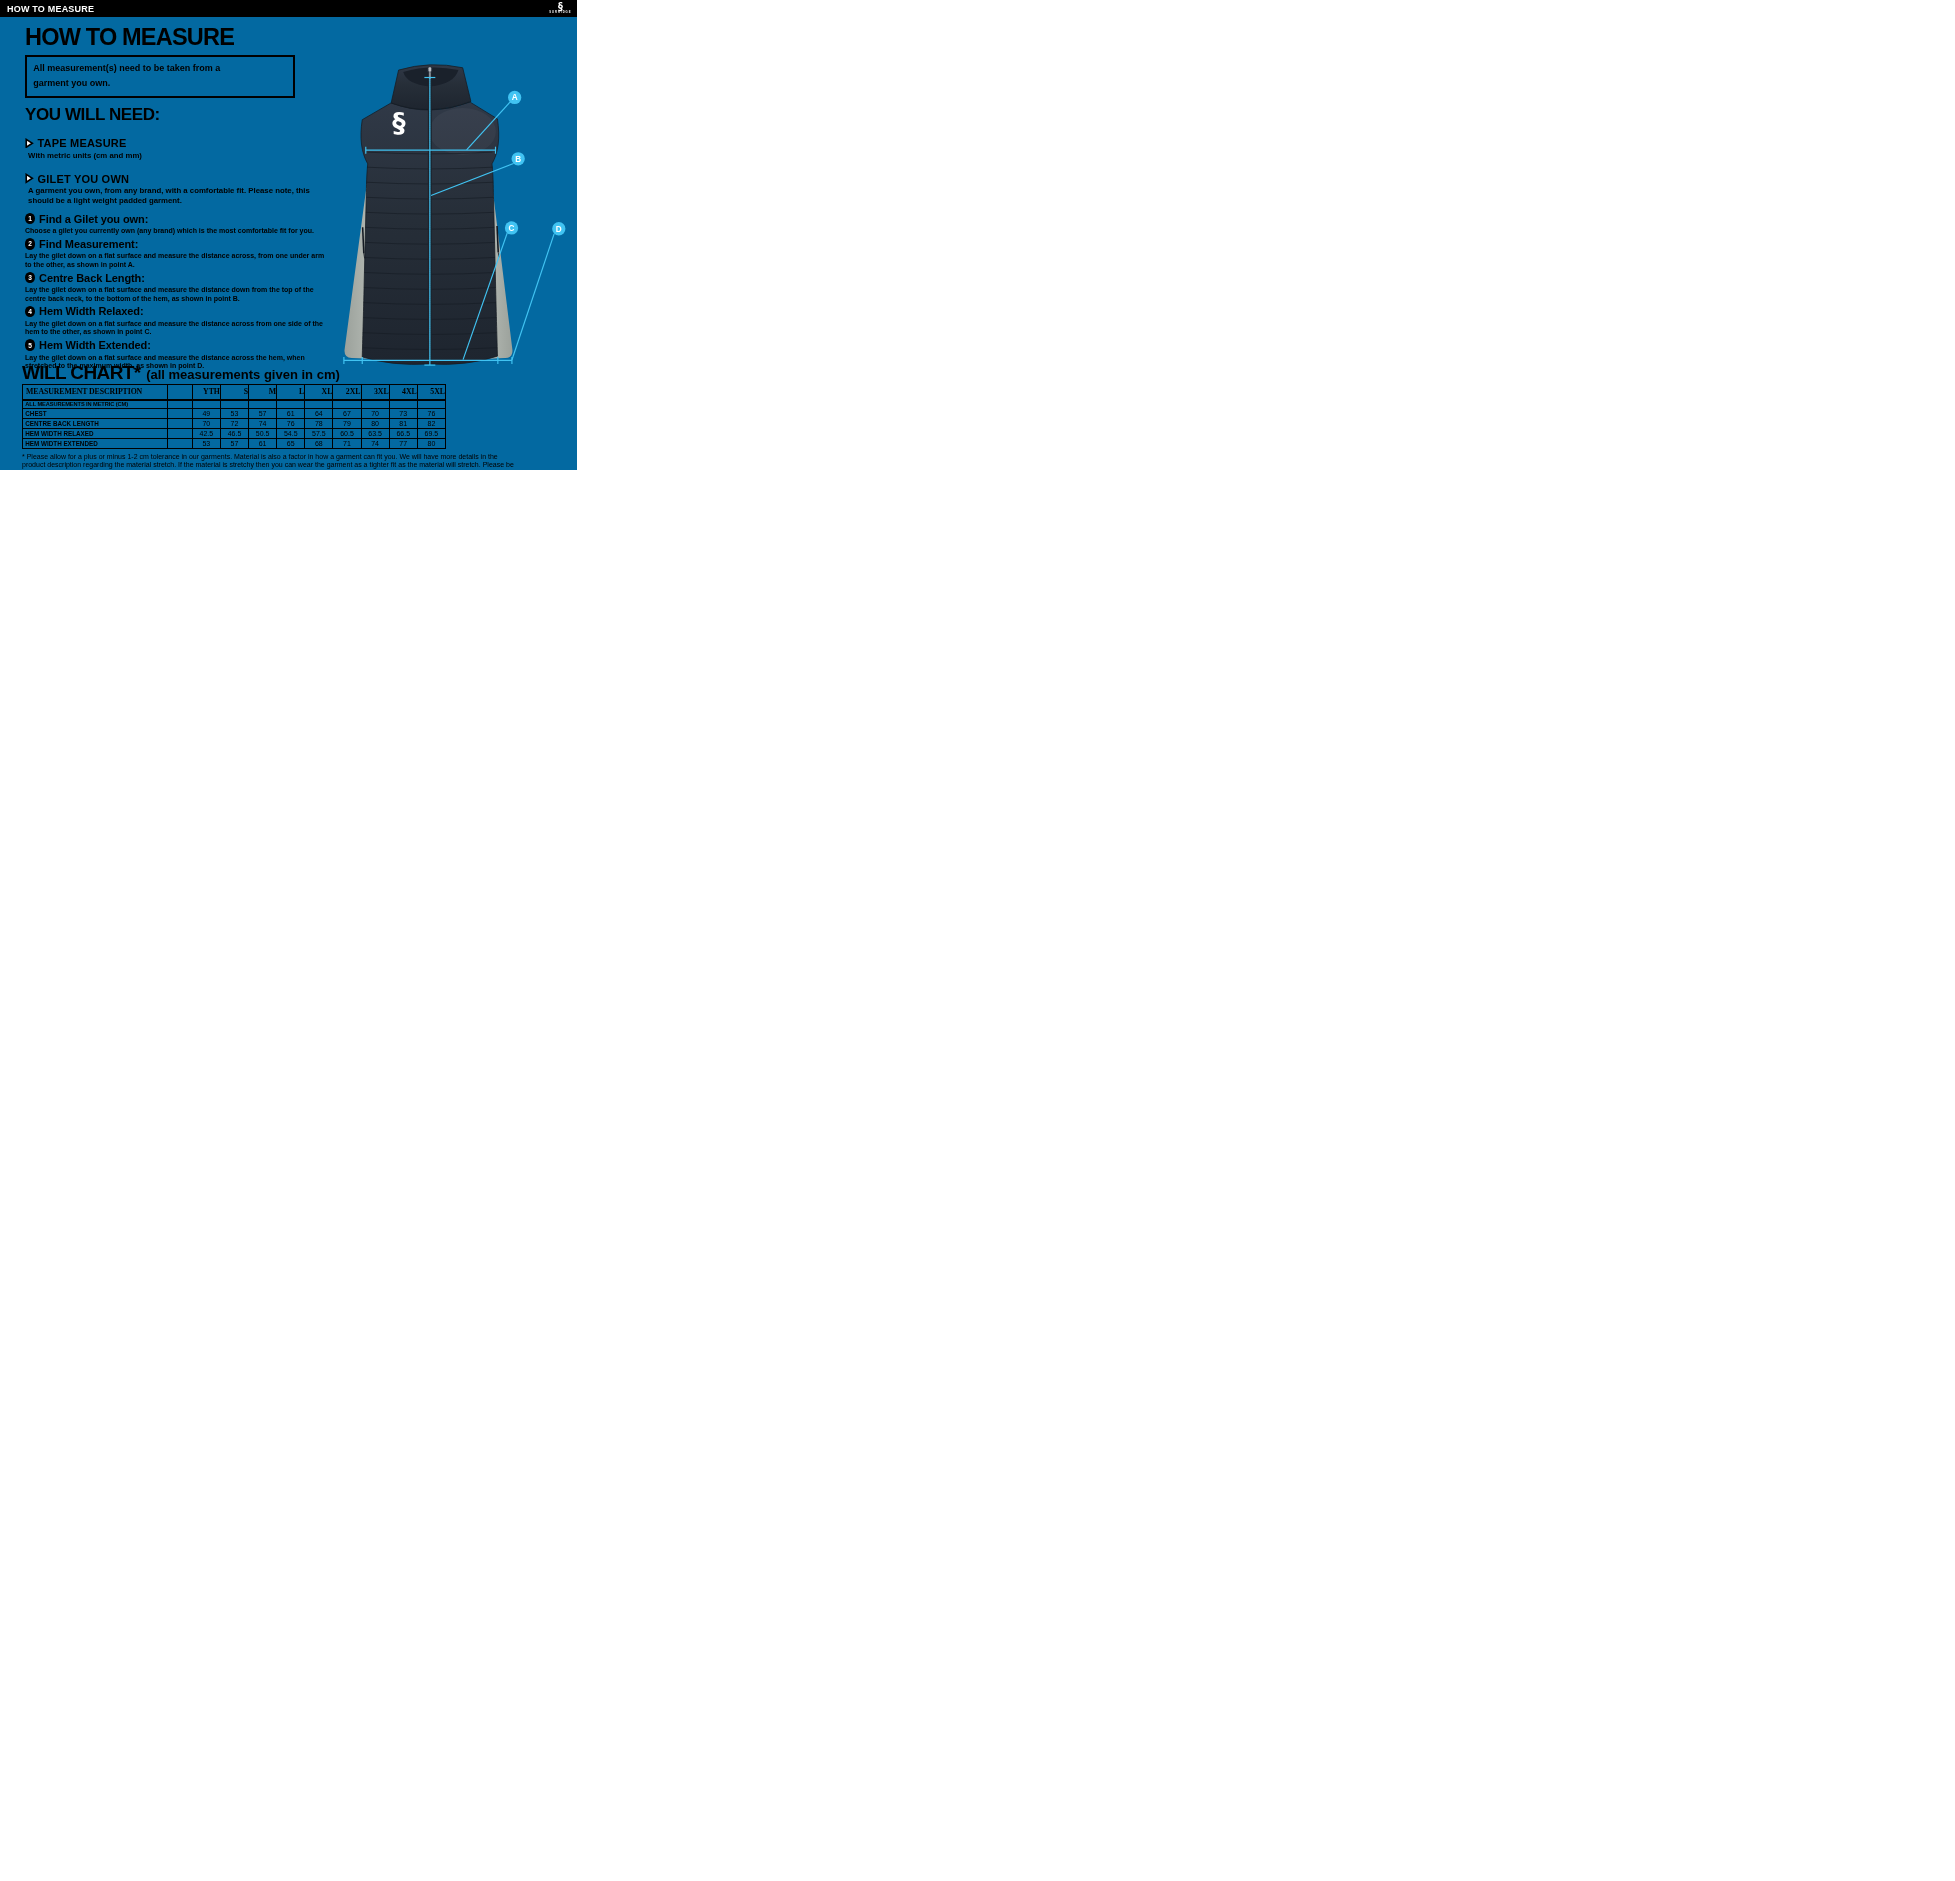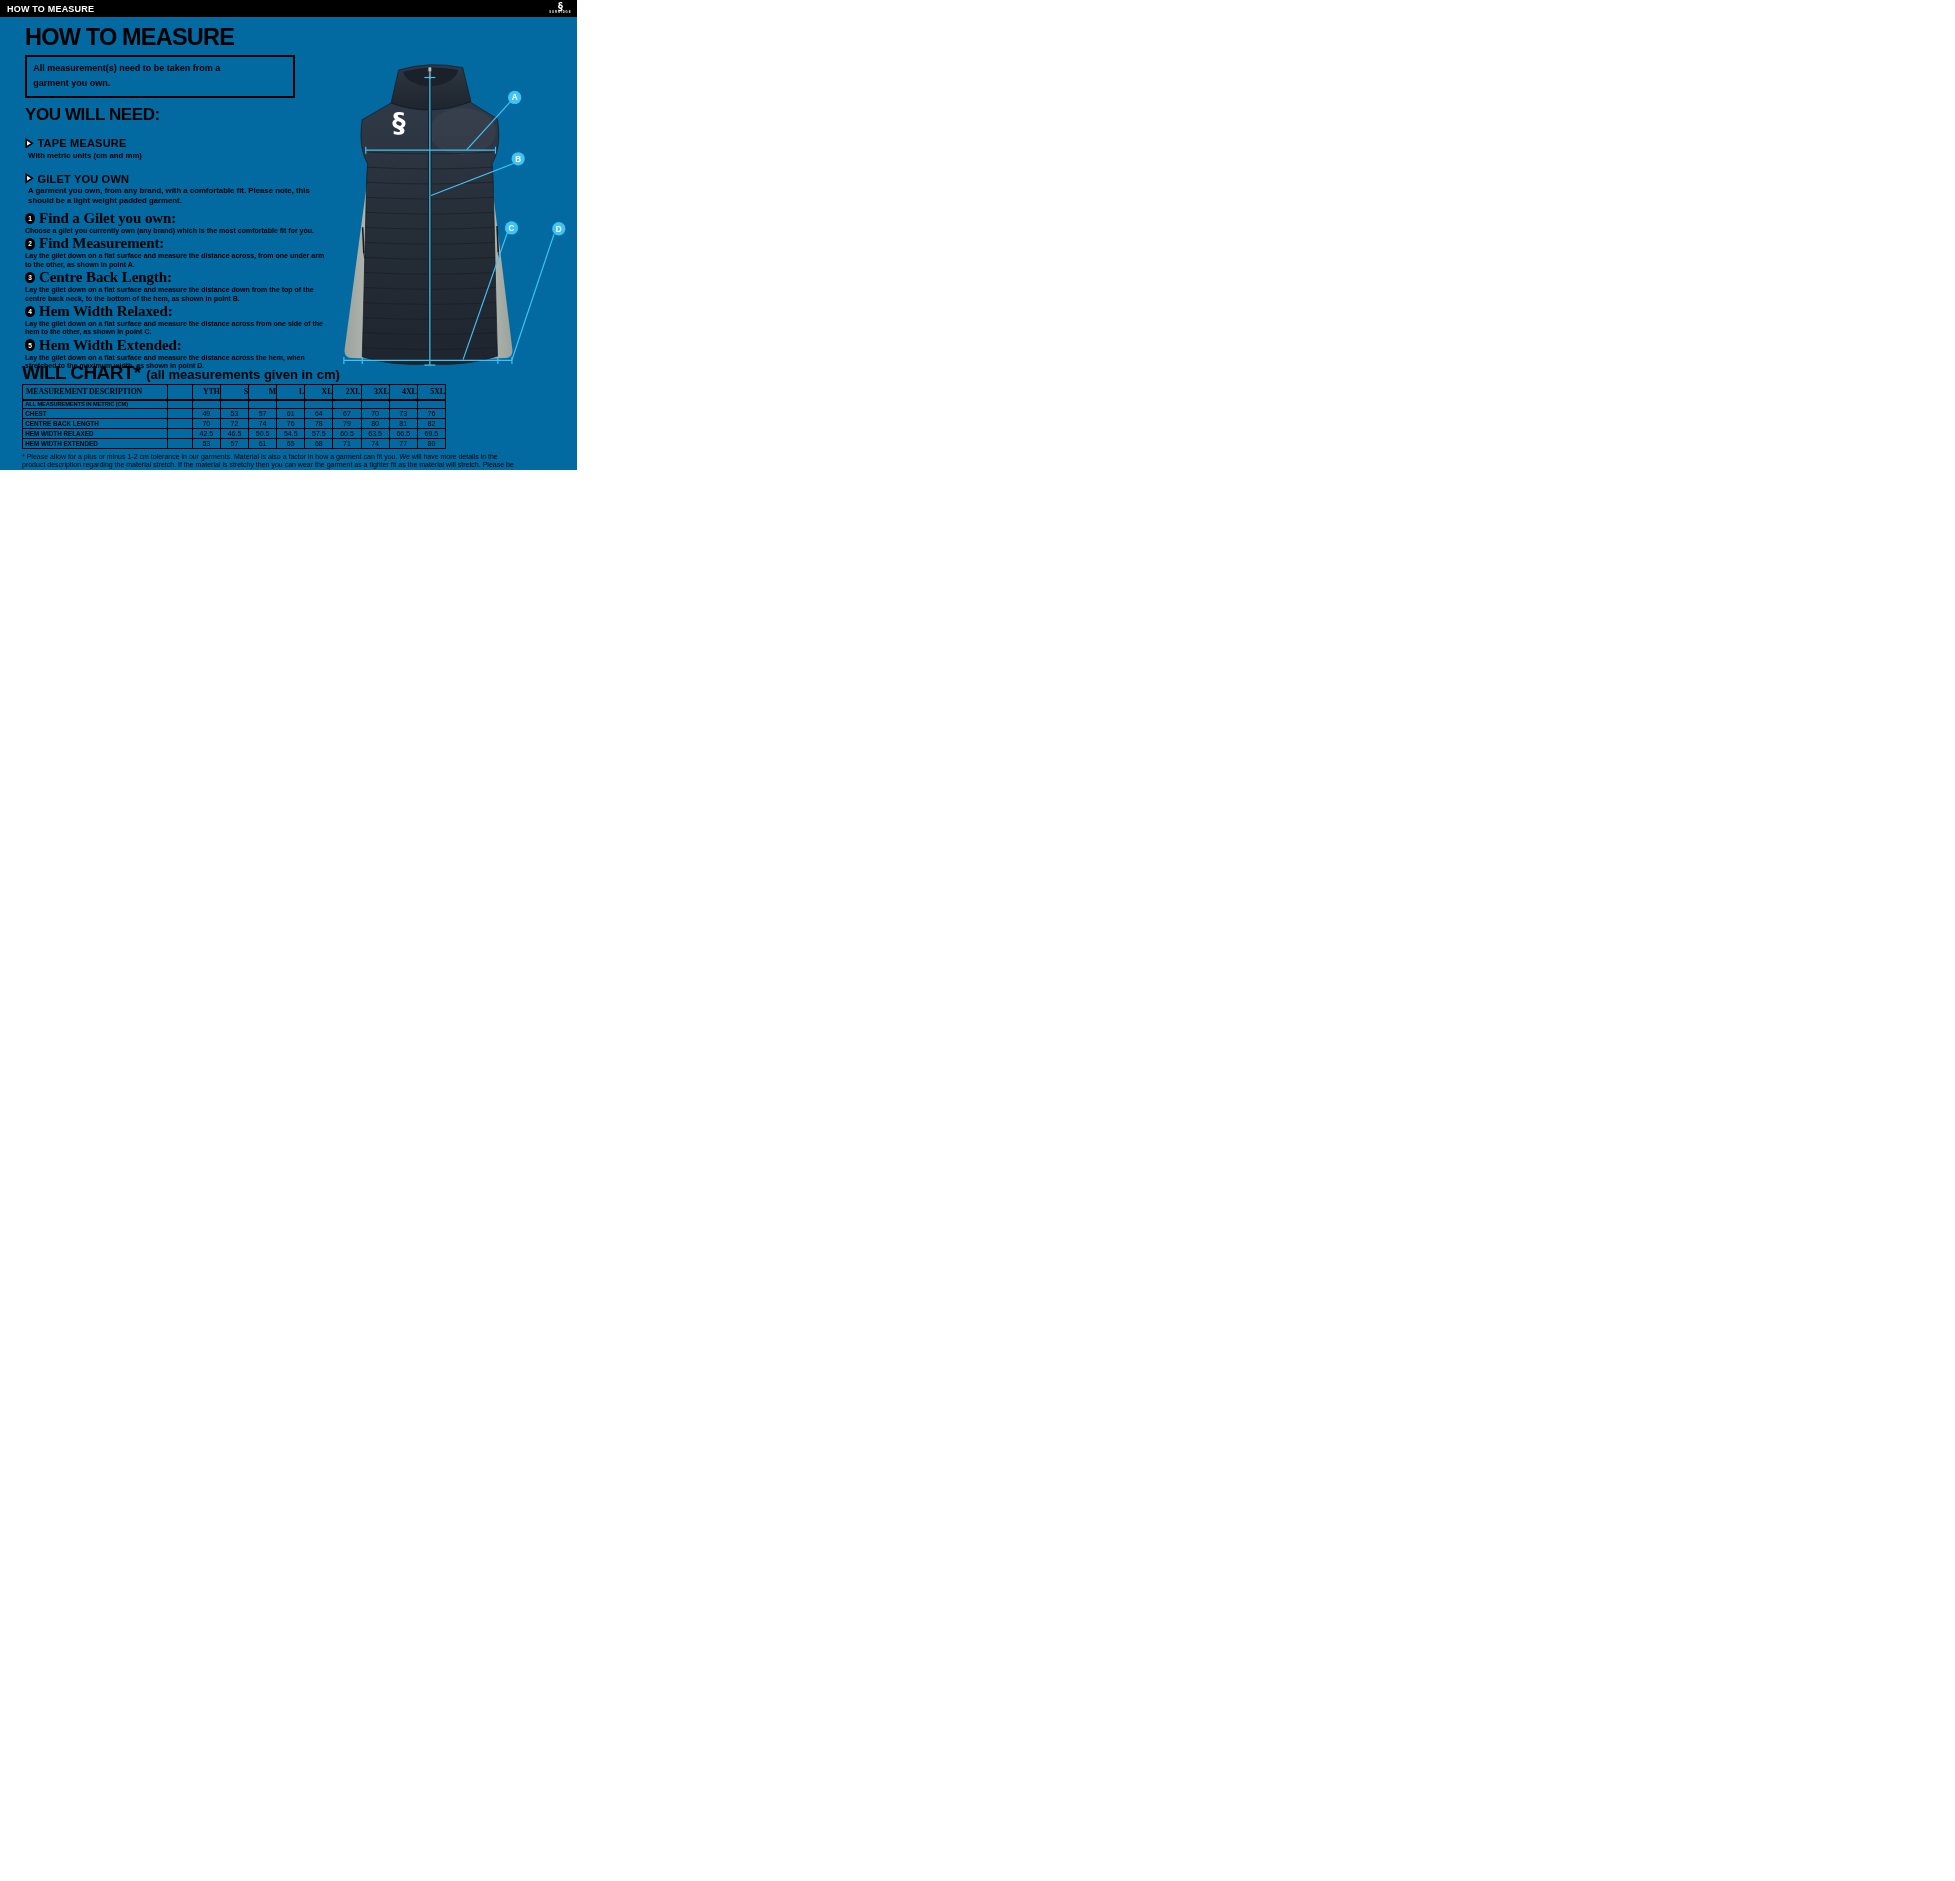--- a/index.html
+++ b/index.html
@@ -34,21 +34,21 @@
   .need-label{font-size:11px;font-weight:bold;letter-spacing:0.2px;}
   .need-desc{font-size:7.8px;font-weight:bold;margin:1.6px 0 0 3.1px;line-height:1.3;}
   .steps{margin-top:6.3px;}
   .step{margin-bottom:2.3px;}
   .step-head{display:flex;align-items:center;gap:3.9px;height:11.7px;}
   .step-num{
     flex:0 0 auto;width:10.2px;height:11.3px;border-radius:50%;
     background:#000;color:#fff;font-size:6.6px;font-weight:bold;
     display:flex;align-items:center;justify-content:center;
   }
-  .step-title{font-size:15px;font-weight:bold;letter-spacing:-0.1px;font-family:Liberation Serif, serif;}
+  .step-title{font-size:11px;font-weight:bold;letter-spacing:-0.1px;}
   .step-desc{font-size:7px;font-weight:bold;line-height:1.22;margin:2.7px 0 0 0;max-width:304px;}
   
   .bottom{position:absolute;left:22px;top:363px;width:549px;}
   .sc-head{display:flex;align-items:baseline;gap:5.5px;height:18px;}
   .sc-title{font-size:19px;font-weight:bold;letter-spacing:-0.6px;line-height:1;}
   .sc-sub{font-size:13px;font-weight:bold;}
   table.size-chart{border-collapse:collapse;table-layout:fixed;width:424px;margin-top:3.1px;
     border:1.2px solid #000;}
   table.size-chart col.c-desc{width:144px;}
   table.size-chart col.c-blank{width:25px;}

